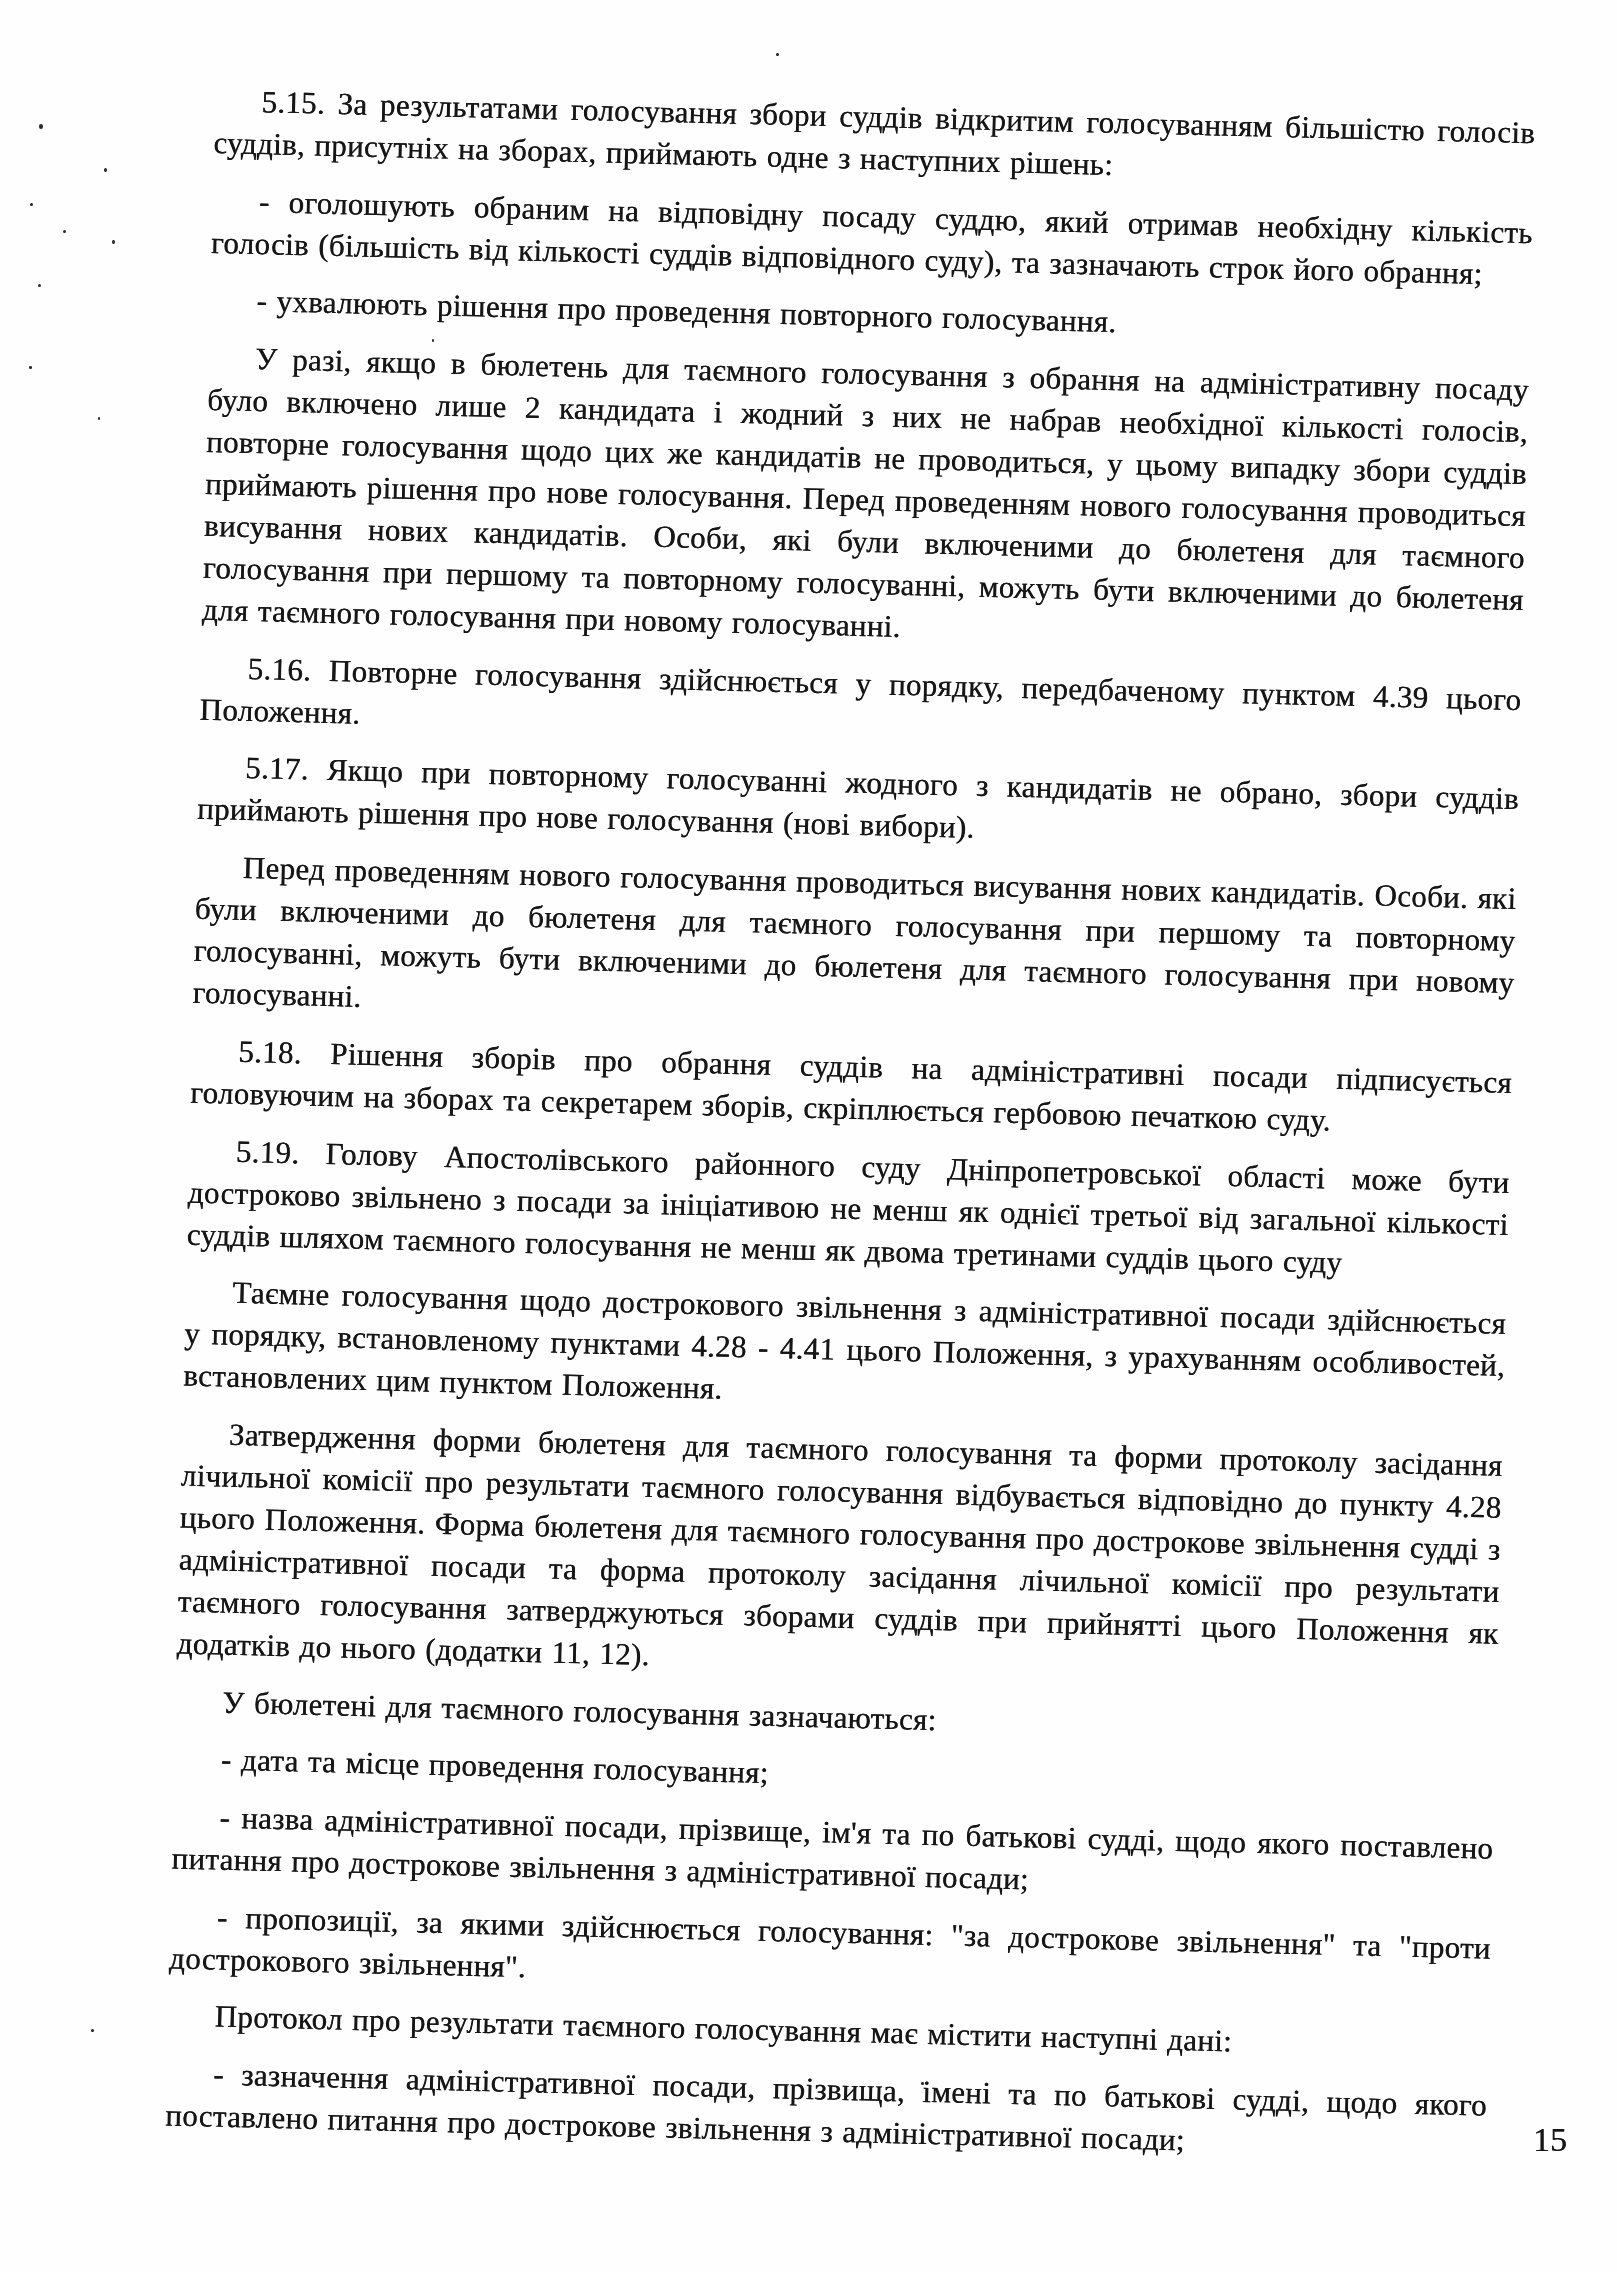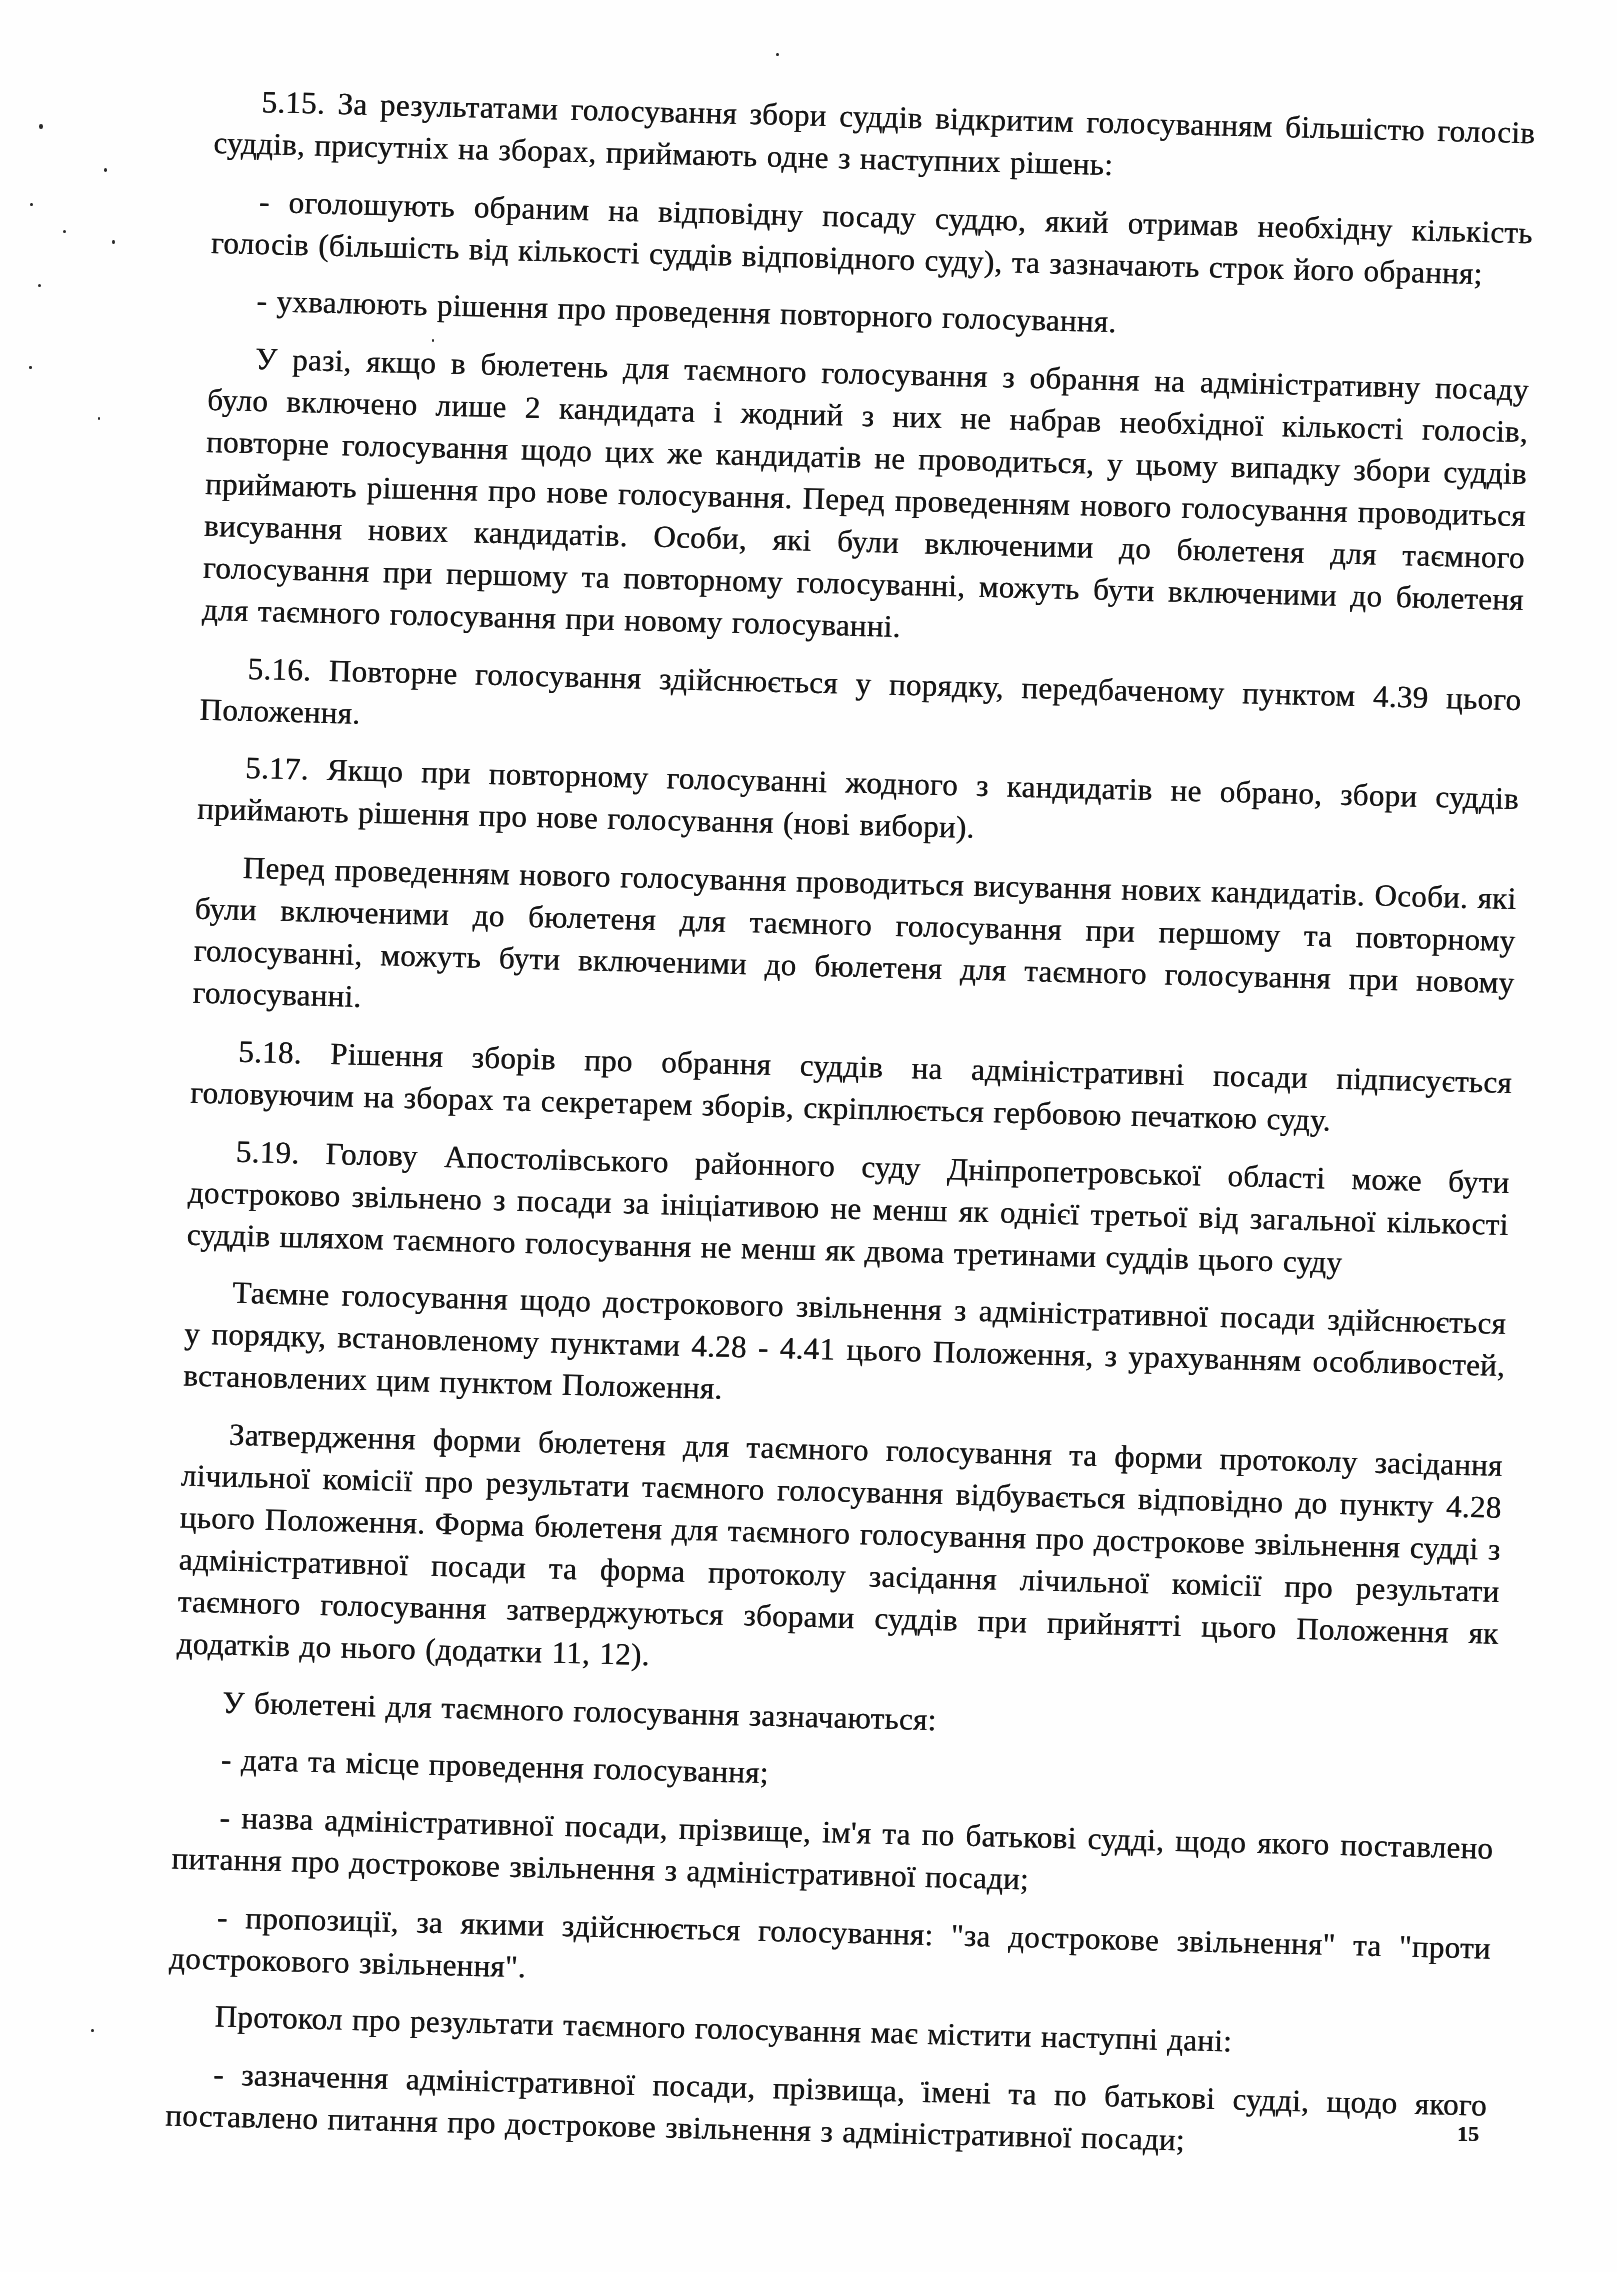--- a/index.html
+++ b/index.html
@@ -31,25 +31,24 @@
     font-size: 31px;
     line-height: 42px;
     text-align: justify;
     text-indent: 47px;
     letter-spacing: 0.3px;
     word-spacing: 1.3px;
     text-shadow: 0.4px 0 0 #222;
   }
   .pagenum {
     position: absolute;
-    left: 1457px;
+    left: 1533px;
     top: 2121px;
-    font-size: 22px;
+    font-size: 34px;
     text-shadow: 0.3px 0 0 #222;
-    font-weight: bold;
   }
   .speck {
     position: absolute;
     background: #2a2a2a;
     border-radius: 50%;
     display: block;
   }
 </style>
 </head>
 <body>

